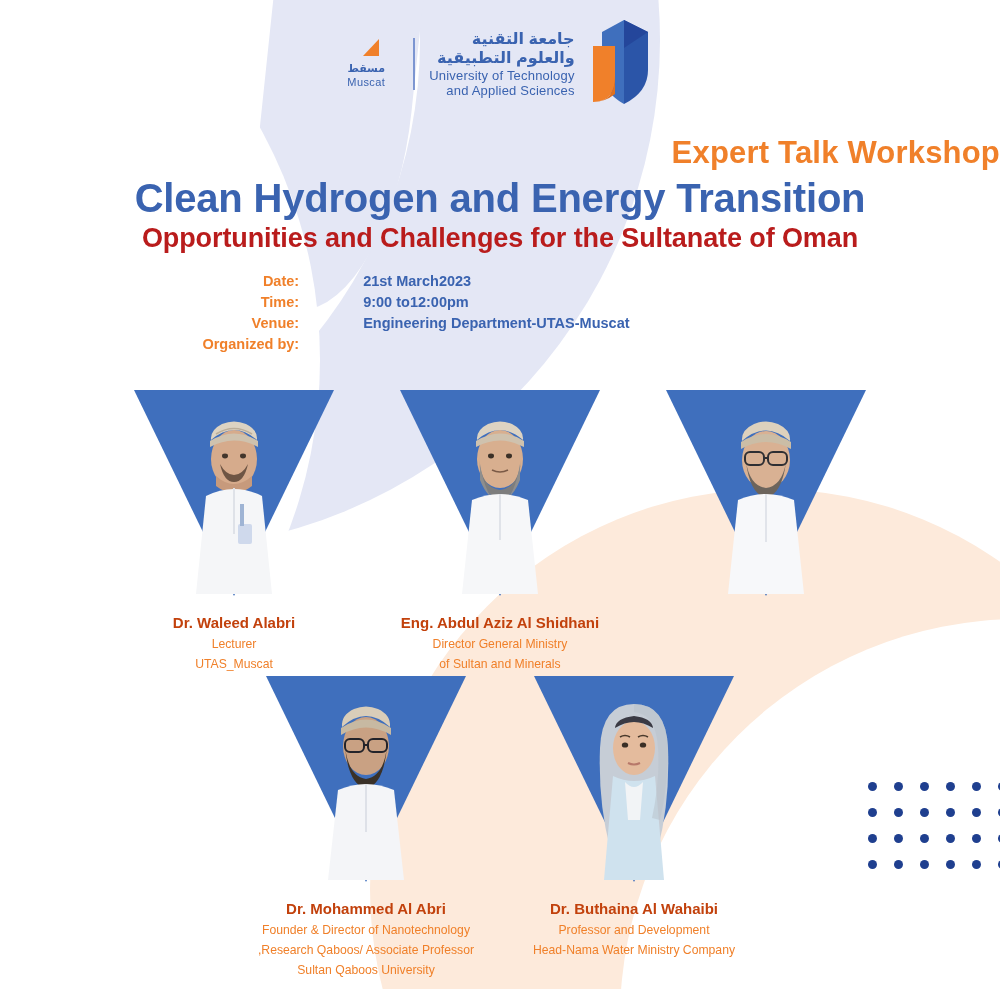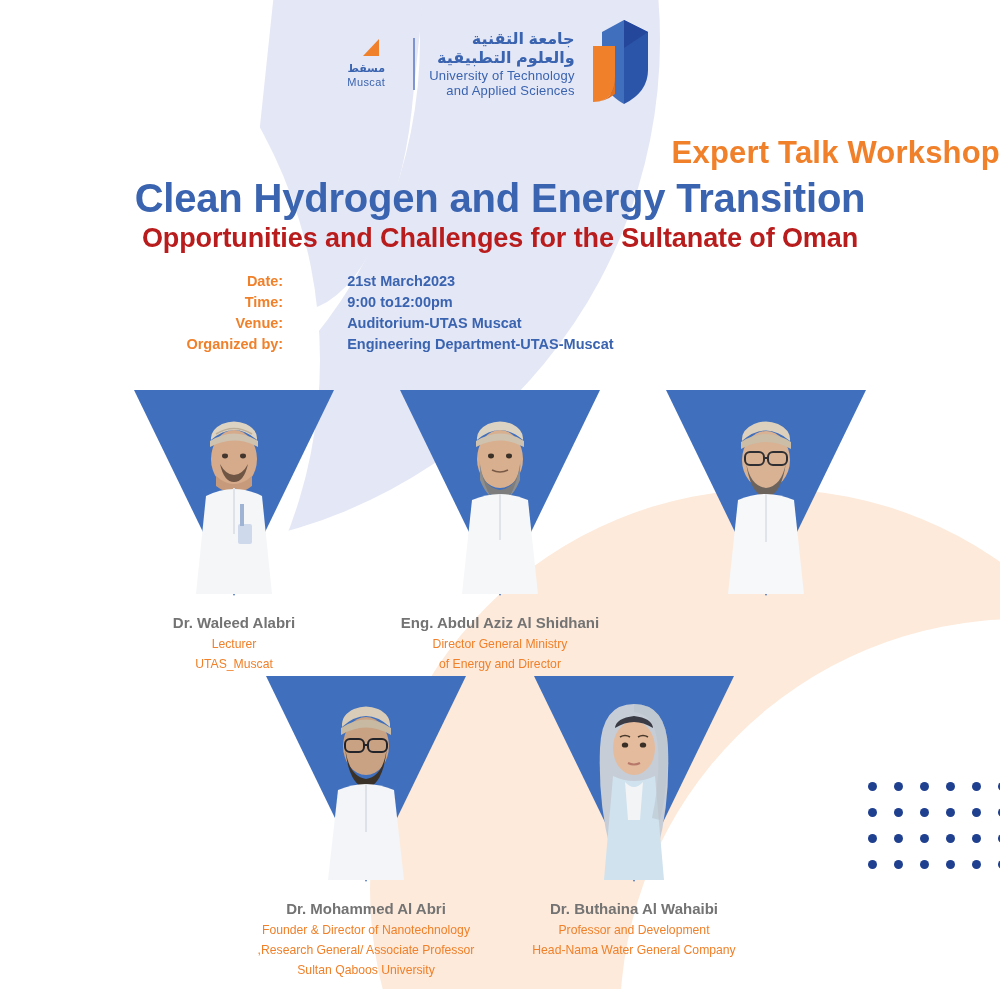--- a/index.html
+++ b/index.html
@@ -110,21 +110,21 @@
     font-size:40px;font-weight:bold;color:#3a63b0;letter-spacing:-.2px;
     line-height:1.12;margin:6px 0 0 0;
   }
   .sub-title{
     font-size:27px;font-weight:bold;color:#b91c1c;letter-spacing:-.1px;
     line-height:1.12;margin:2px 0 0 0;
   }
 
   
   .details{
-    position:absolute;left:0;top:271px;width:800px;
+    position:absolute;left:16px;top:271px;width:800px;
     display:flex;justify-content:center;
   }
   .details-inner{display:flex;gap:16px;}
   .det-labels{text-align:right;}
   .det-values{text-align:left;}
   .det-labels div,.det-values div{
     font-size:14.5px;font-weight:bold;line-height:1.45;white-space:nowrap;
   }
   .det-labels div{color:#f0802a;}
   .det-values div{color:#3a63b0;margin-left:48px;}
@@ -142,21 +142,21 @@
     border-left:100px solid transparent;
     border-right:100px solid transparent;
     border-top:206px solid #3f6fbd;
   }
   .portrait{
     position:absolute;left:50%;top:18px;transform:translateX(-50%);
     width:108px;height:190px;
   }
   .caption{margin-top:6px;text-align:center;}
   .sp-name{
-    font-size:15px;font-weight:bold;color:#737373;line-height:1.2;
+    font-size:15px;font-weight:bold;color:#c2410c;line-height:1.2;
     white-space:nowrap;
   }
   .sp-role{
     font-size:12.2px;color:#f0802a;line-height:1.32;margin-top:4px;
     white-space:nowrap;
   }
 </style>
 </head>
 <body>
 
@@ -237,21 +237,20 @@
     <div class="details-inner">
       <div class="det-labels">
         <div>Date:</div>
         <div>Time:</div>
         <div>Venue:</div>
         <div>Organized by:</div>
       </div>
       <div class="det-values">
         <div>21st March2023</div>
         <div>9:00 to12:00pm</div>
-        <div>Auditorium-UTAS Muscat</div>
         <div>Engineering Department-UTAS-Muscat</div>
       </div>
     </div>
   </div>
 
   <div class="speakers-row row-top">
 
     <div class="speaker">
       <div class="photo-wrap">
         <div class="tri"></div>
@@ -289,21 +288,21 @@
           <ellipse cx="45" cy="52" rx="3" ry="2.4" fill="#3b3027"></ellipse>
           <ellipse cx="63" cy="52" rx="3" ry="2.4" fill="#3b3027"></ellipse>
           <path d="M46 66 Q54 70 62 66" stroke="#7a5a46" stroke-width="1.6" fill="none"></path>
           <path d="M26 96 Q54 84 82 96 L92 190 L16 190 Z" fill="#f6f7f9"></path>
           <path d="M54 90 L54 136" stroke="#e0e3e9" stroke-width="2"></path>
         </svg>
       </div>
       <div class="caption">
         <div class="sp-name">Eng. Abdul Aziz Al Shidhani</div>
         <div class="sp-role">Director General Ministry</div>
-        <div class="sp-role">of Energy and Director</div>
+        <div class="sp-role">of Sultan and Minerals</div>
       </div>
     </div>
 
     <div class="speaker">
       <div class="photo-wrap">
         <div class="tri"></div>
         <svg class="portrait" viewBox="0 0 108 190">
           <ellipse cx="54" cy="56" rx="24" ry="29" fill="#d9b193"></ellipse>
           <path d="M30 37 Q54 16 78 37 Q79 26 66 20 Q54 15 42 20 Q29 26 30 37 Z" fill="#ddd1bd"></path>
           <path d="M29 38 Q54 22 79 38 L79 45 Q54 31 29 45 Z" fill="#cbbda6"></path>
@@ -331,21 +330,21 @@
           <rect x="33" y="49" width="19" height="13" rx="5" fill="none" stroke="#23232a" stroke-width="2"></rect>
           <rect x="56" y="49" width="19" height="13" rx="5" fill="none" stroke="#23232a" stroke-width="2"></rect>
           <path d="M52 55 L56 55" stroke="#23232a" stroke-width="2"></path>
           <path d="M26 100 Q54 88 82 100 L92 190 L16 190 Z" fill="#f4f5f8"></path>
           <path d="M54 94 L54 142" stroke="#dee1e8" stroke-width="2"></path>
         </svg>
       </div>
       <div class="caption">
         <div class="sp-name">Dr. Mohammed Al Abri</div>
         <div class="sp-role">Founder &amp; Director of Nanotechnology</div>
-        <div class="sp-role">,Research General/ Associate Professor</div>
+        <div class="sp-role">,Research Qaboos/ Associate Professor</div>
         <div class="sp-role">Sultan Qaboos University</div>
       </div>
     </div>
 
     <div class="speaker">
       <div class="photo-wrap">
         <div class="tri"></div>
         <svg class="portrait" viewBox="0 0 108 190">
           <path d="M54 14 Q86 14 88 58 Q90 112 78 158 L30 158 Q18 112 20 58 Q22 14 54 14 Z" fill="#c6cdd6"></path>
           <ellipse cx="54" cy="58" rx="21" ry="27" fill="#e4bb9d"></ellipse>
@@ -356,18 +355,18 @@
           <path d="M58 47 Q63 44 68 47" stroke="#4a3a2c" stroke-width="1.6" fill="none"></path>
           <path d="M48 73 Q54 76 60 73" stroke="#b7786a" stroke-width="2" fill="none"></path>
           <path d="M33 86 Q54 96 75 86 L84 190 L24 190 Z" fill="#cfe2ee"></path>
           <path d="M45 92 Q54 102 63 92 L60 130 L48 130 Z" fill="#f2f4f6"></path>
           <path d="M54 14 Q86 14 88 58 Q88 96 80 130 L72 128 Q80 92 78 58 Q76 24 54 22 Z" fill="#b9c2cc" opacity=".55"></path>
         </svg>
       </div>
       <div class="caption">
         <div class="sp-name">Dr. Buthaina  Al Wahaibi</div>
         <div class="sp-role">Professor and Development</div>
-        <div class="sp-role">Head-Nama Water General Company</div>
+        <div class="sp-role">Head-Nama Water Ministry Company</div>
       </div>
     </div>
   </div>
 
 </div>
 
 </body></html>

